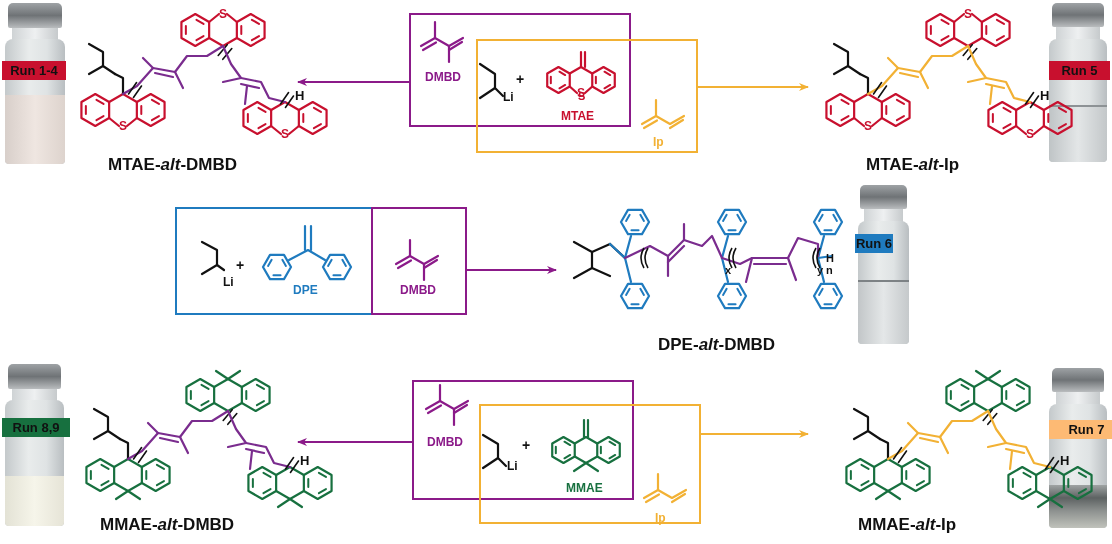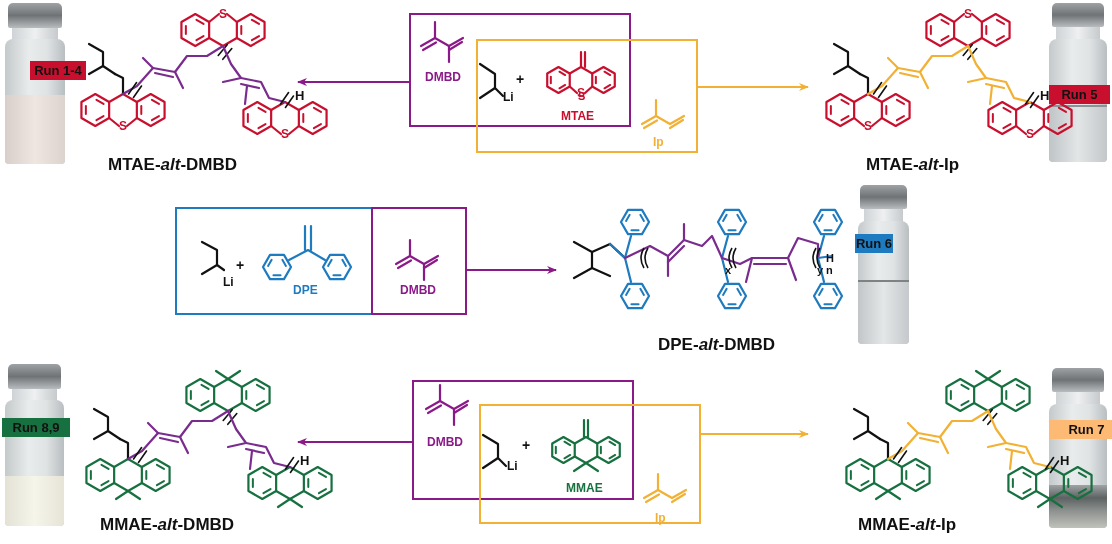--- a/index.html
+++ b/index.html
@@ -21,29 +21,29 @@
 </style>
 </head>
 <body>
 
 <div class="vial" style="left:3px;top:3px;width:64px;height:164px;">
   <div class="cap"></div>
   <div class="neck"></div>
   <div class="body"></div>
   <div class="liquid" style="height:42%;background:linear-gradient(90deg,#d8cfca,#efe6e1,#ddd3cd);"></div>
 </div>
-<div class="vial-label" style="left:2px;top:61px;width:56px;background:#c8102e;margin-left:28px;">Run 1-4</div>
+<div class="vial-label" style="left:2px;top:61px;width:64px;background:#c8102e;">Run 1-4</div>
 
 <div class="vial" style="left:1047px;top:3px;width:62px;height:162px;">
   <div class="cap"></div>
   <div class="neck"></div>
   <div class="body"></div>
   <div class="liquid" style="height:34%;background:linear-gradient(90deg,#bfc4c6,#e3e6e7,#c3c7c9);border-top:2px solid #8d9295;"></div>
 </div>
-<div class="vial-label" style="left:1049px;top:61px;width:61px;background:#c8102e;margin-top:24px;">Run 5</div>
+<div class="vial-label" style="left:1049px;top:61px;width:61px;background:#c8102e;">Run 5</div>
 
 <div class="vial" style="left:856px;top:185px;width:55px;height:162px;">
   <div class="cap"></div>
   <div class="neck"></div>
   <div class="body"></div>
   <div class="liquid" style="height:38%;background:linear-gradient(90deg,#c2c6c8,#e4e7e8,#c5c9cb);border-top:2px solid #7d8285;"></div>
 </div>
 <div class="vial-label" style="left:855px;top:234px;width:38px;background:#1f7bbf;">Run 6</div>
 
 <div class="vial" style="left:3px;top:364px;width:63px;height:165px;">

